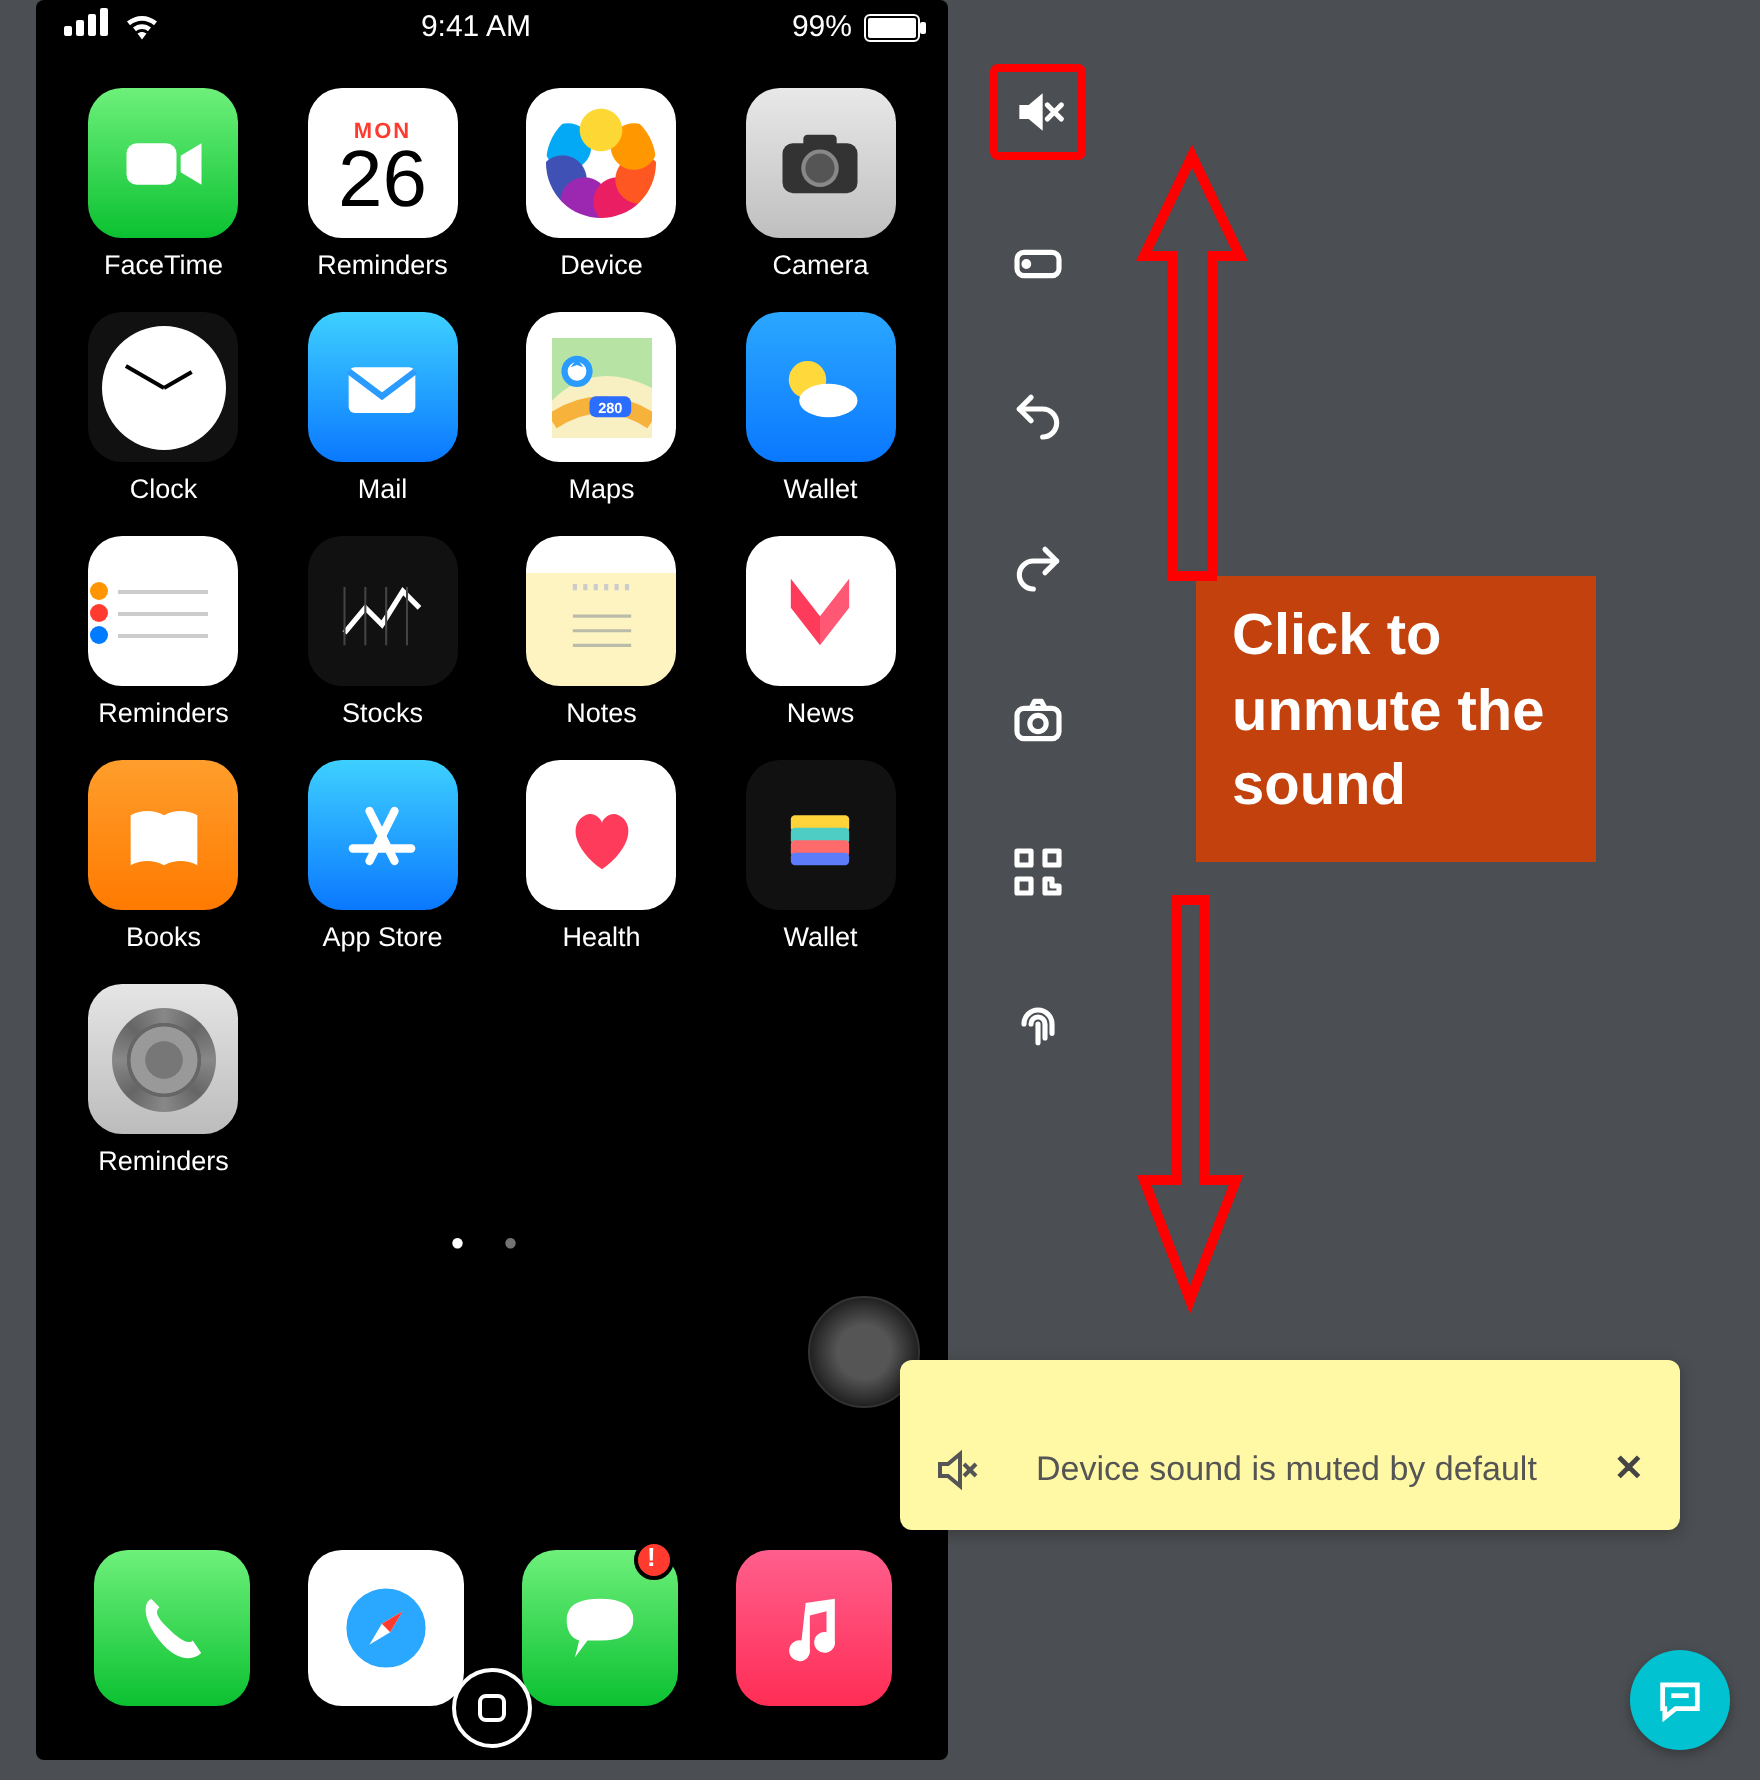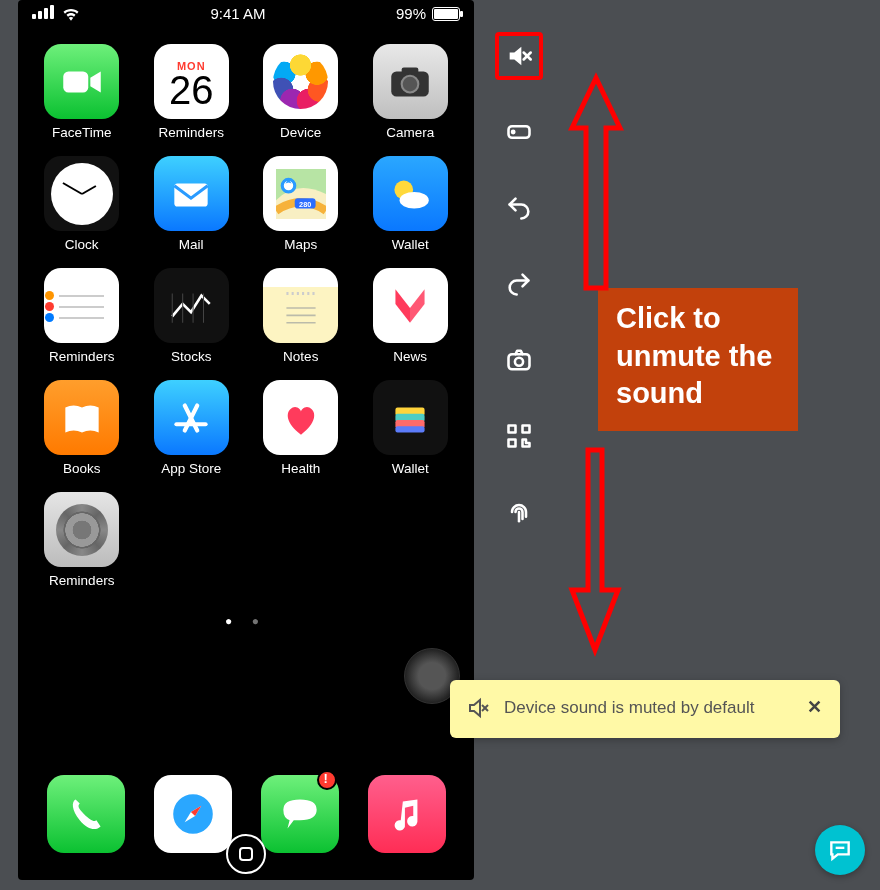--- a/index.html
+++ b/index.html
@@ -130,21 +130,21 @@
   .arrow svg { stroke:#ff0000; fill:none; stroke-width:5; }
 
   
   .toast {
     position:absolute; left:450px; top:680px;
     width:390px; background:#fff9a6;
     border-radius:6px; padding:16px 18px 18px 16px;
     color:#555; font-size:17px;
     box-shadow: 0 2px 8px rgba(0,0,0,.25);
   }
-  .toast .row { display:flex; align-items:flex-start; gap:14px; }
+  .toast .row { display:flex; align-items:flex-start; gap:28px;margin-top:27px; }
   .toast .msg { flex:1; line-height:1.4; }
   .toast .close { cursor:pointer; color:#444; font-size:18px; font-weight:700; }
   .toast .unmute {
     display:inline-block; margin-top:10px; margin-left:38px;
     color:#02a1c1; font-size:19px; font-weight:700; cursor:pointer;
     padding:2px 6px;
   }
   .toast .unmute-box { border:4px solid #ff0000; padding:2px 6px; display:inline-block; margin-top:8px; margin-left:32px; }
   .toast svg { width:24px; height:24px; stroke:#555; fill:none; stroke-width:2; }
 

